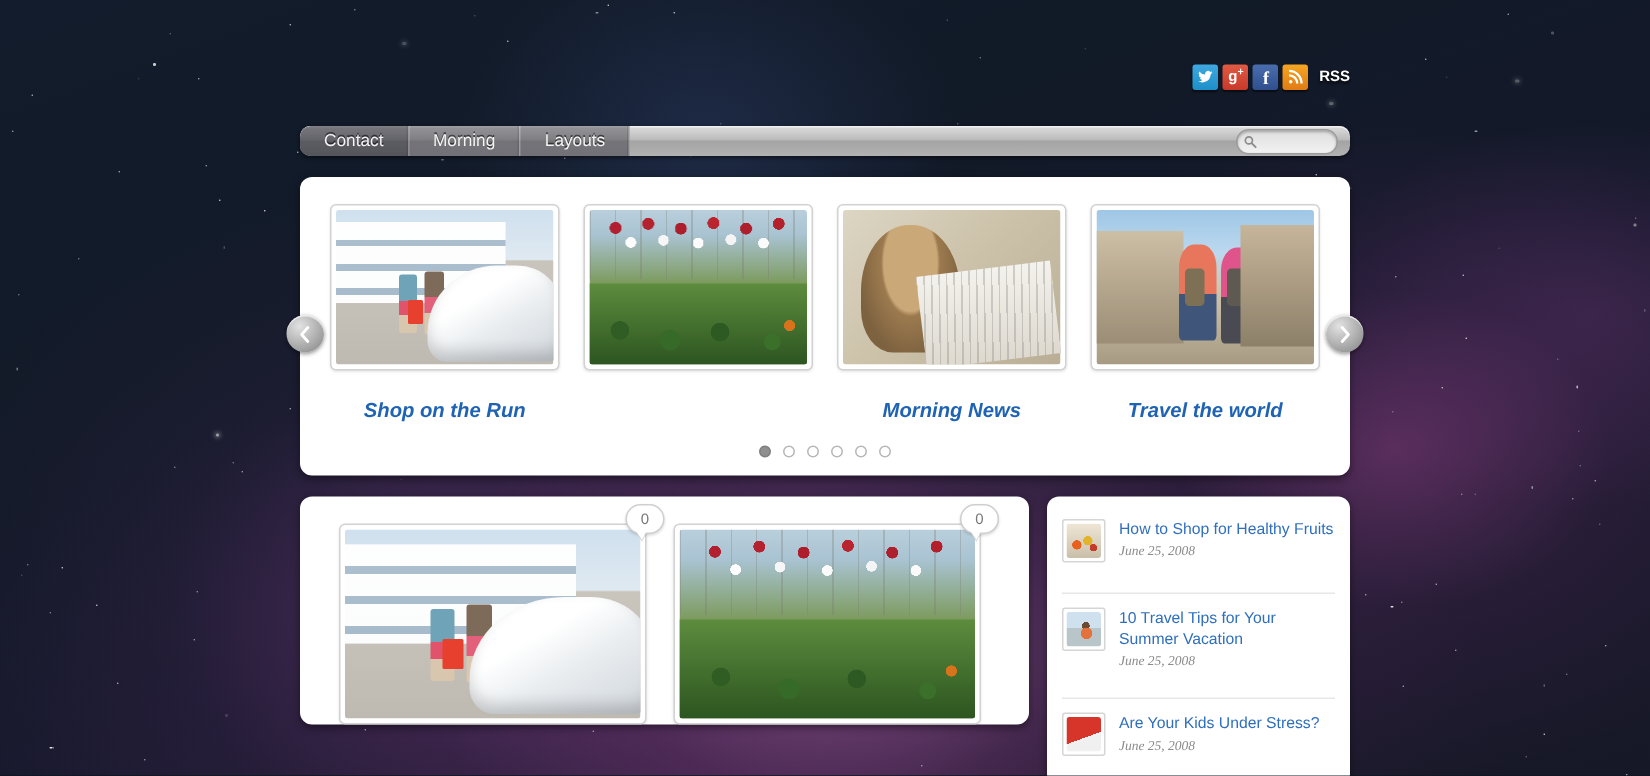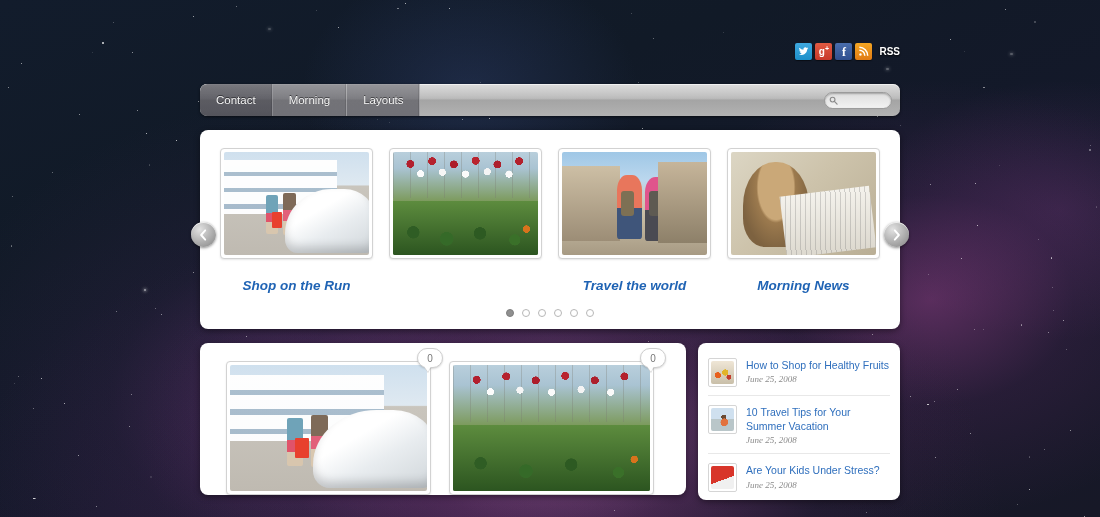--- a/index.html
+++ b/index.html
@@ -82,21 +82,21 @@
     margin-left: 4px;
     font-size: 10px;
     color: #fff;
     font-weight: bold;
     text-shadow: 0 1px 2px rgba(0,0,0,0.9);
   }
 
   
   .navbar {
     position: relative;
-    height: 32px;
+    height: 20px;
     border-radius: 7px;
     background: linear-gradient(#c9c9c9 0%, #b7b7b7 45%, #a4a4a4 50%, #b2b2b2 100%);
     box-shadow: 0 1px 3px rgba(0,0,0,0.55), inset 0 1px 0 rgba(255,255,255,0.6);
     display: flex;
     align-items: stretch;
     overflow: hidden;
   }
   .navbar::after {
     content: "";
     position: absolute; left: 0; right: 0; top: 0; height: 50%;
@@ -277,21 +277,21 @@
     display: flex; align-items: center;
     padding: 0 10px;
     font-size: 11px; font-weight: bold; color: #3d3d3d;
     text-shadow: 0 1px 0 rgba(255,255,255,0.6);
   }
   .widget-body { padding: 6px 10px 0 10px; }
 
   .rp-item {
     display: flex;
     gap: 9px;
-    padding: 9px 0 8px 0;
+    padding: 9px 0 20px 0;
     border-bottom: 1px solid #e8e8e8;
     justify-content: flex-end;
   }
   .rp-item:last-child { border-bottom: none; }
   .rp-thumb {
     width: 29px; height: 29px;
     flex: 0 0 29px;
     border: 1px solid #d5d5d5;
     padding: 2px;
     background: #fff;
@@ -718,38 +718,38 @@
         <div class="thumb">
           <div class="thumb-inner">
               <div class="ph ph-green"></div>
             </div>
         </div>
       </div>
 
       <div class="slide">
         <div class="thumb">
           <div class="thumb-inner">
+              <div class="ph ph-news"></div>
+            </div>
+        </div>
+        <a class="slide-caption">Morning News</a>
+      </div>
+
+      <div class="slide">
+        <div class="thumb">
+          <div class="thumb-inner">
               <div class="ph ph-travel">
             <div class="trav-p1"></div>
                 <div class="trav-p2"></div>
             <div class="trav-bag1"></div>
                 <div class="trav-bag2"></div>
           </div>
             </div>
         </div>
         <a class="slide-caption">Travel the world</a>
-      </div>
-
-      <div class="slide">
-        <div class="thumb">
-          <div class="thumb-inner">
-              <div class="ph ph-news"></div>
-            </div>
-        </div>
-        <a class="slide-caption">Morning News</a>
       </div>
 
     </div>
 
     <div class="dots">
       <span class="dot active"></span>
       <span class="dot"></span>
       <span class="dot"></span>
       <span class="dot"></span>
       <span class="dot"></span>

